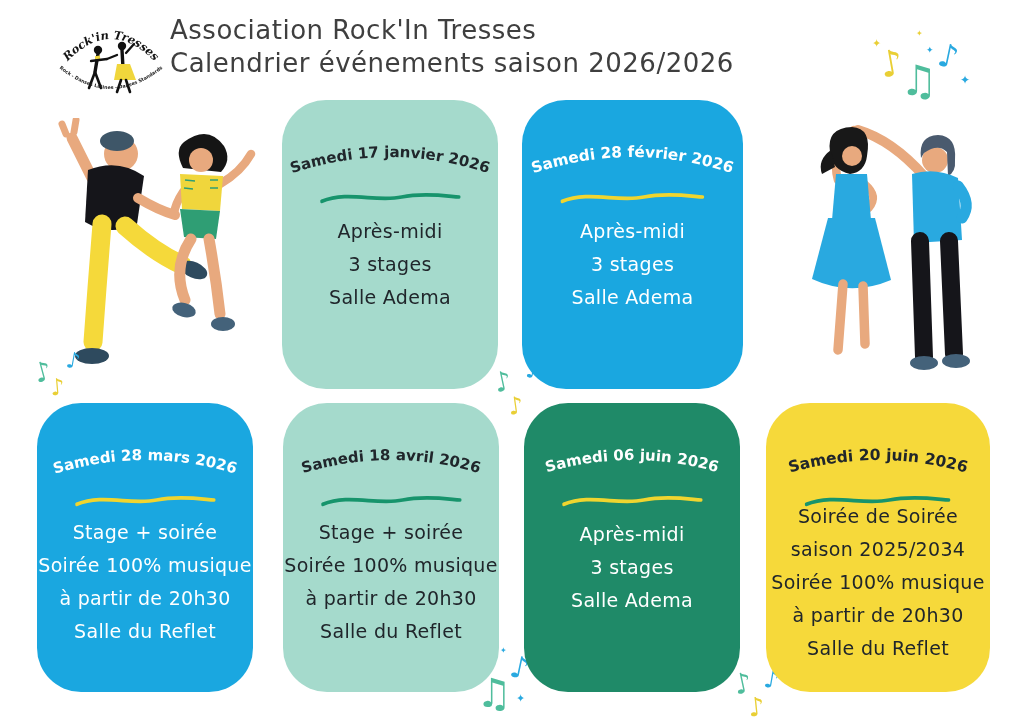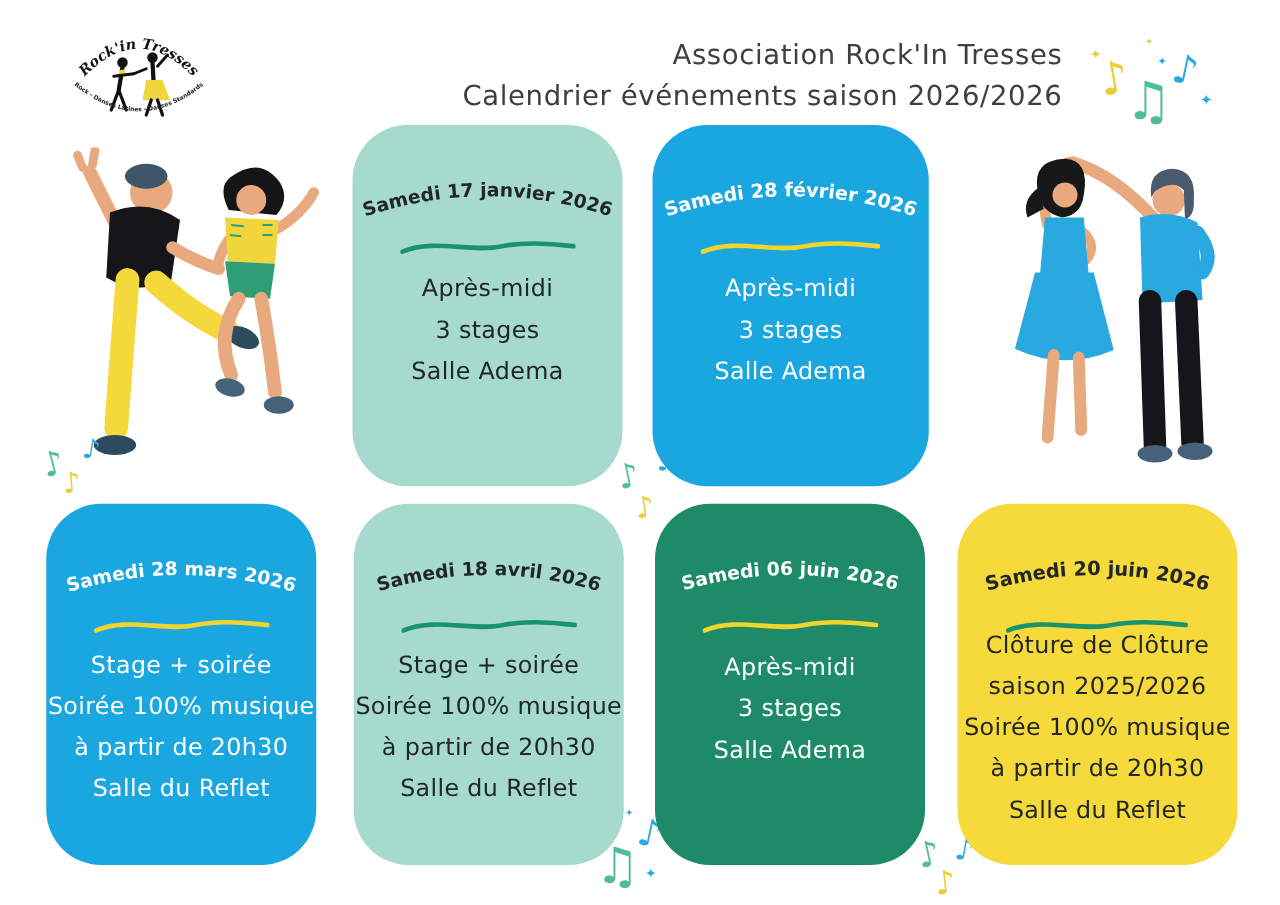--- a/index.html
+++ b/index.html
@@ -5,22 +5,22 @@
 <style>
   * { margin:0; padding:0; box-sizing:border-box; }
   body { background:#e8e8e8; font-family:"DejaVu Sans", sans-serif; }
   .poster {
     position:relative; width:1024px; height:724px;
     background:#ffffff; overflow:hidden; margin:0 auto;
   }
 
   
   .title {
-    position:absolute; left:170px; top:28px; width:680px;
-    text-align:right; font-size:22px; line-height:33px;
+    position:absolute; left:170px; top:14px; width:680px;
+    text-align:left; font-size:26px; line-height:33px;
     letter-spacing:0.5px; font-weight:500;
     font-family:"DejaVu Sans", sans-serif;
   }
   .logo-svg { position:absolute; left:50px; top:4px; width:122px; height:112px; }
   .logo-arc-top-text  { font:italic 700 11.5px "DejaVu Serif", serif; fill:#141414; }
   .logo-arc-bot-text  { font:700 4.8px "DejaVu Sans", sans-serif; fill:#222; }
 
   
   .card {
     position:absolute; height:289px; width:216px;
@@ -245,21 +245,21 @@
 
   <section class="card" style="left: 766px; top: 403px; width: 224px; background: rgb(246, 217, 58); color: rgb(32, 38, 43);">
     <svg class="date-arc" viewBox="0 0 216 56">
       <path id="arc5" d="M2,47 Q108,9 214,47" fill="none"></path>
       <text text-anchor="middle"><textPath href="#arc5" startOffset="50%">Samedi 20 juin 2026</textPath></text>
     </svg>
     <svg class="swoosh" viewBox="0 0 216 20" preserveAspectRatio="none">
       <path d="M22,14 C55,4 90,15 122,10 C150,6 176,9 194,10" stroke="#17946c"></path>
     </svg>
     <div class="card-body b5">
-      <div>Clôture de Clôture</div>
-      <div>saison 2025/2026</div>
+      <div>Soirée de Soirée</div>
+      <div>saison 2025/2034</div>
       <div>Soirée 100% musique</div>
       <div>à partir de 20h30</div>
       <div>Salle du Reflet</div>
     </div>
   </section>
 
 </div>
 
 </body></html>

